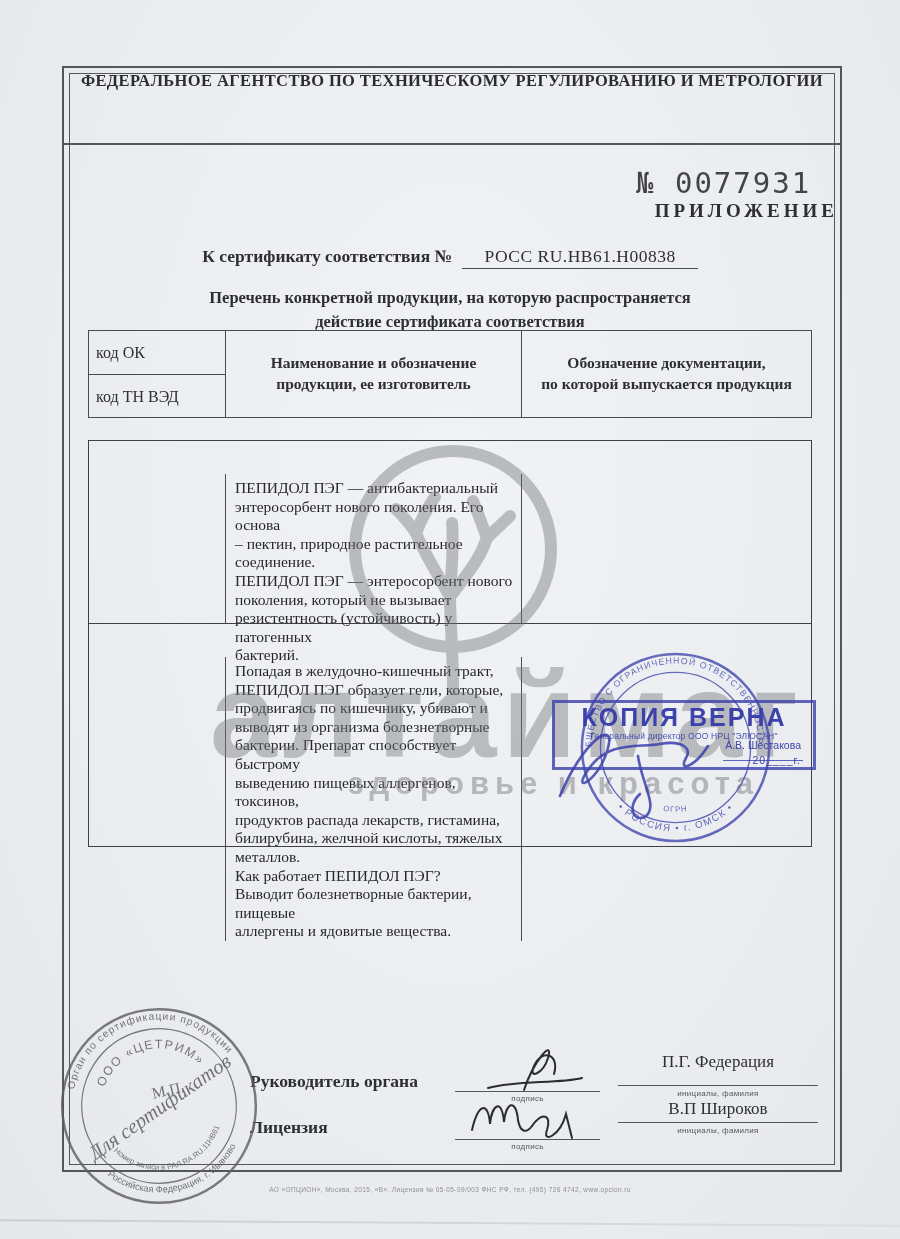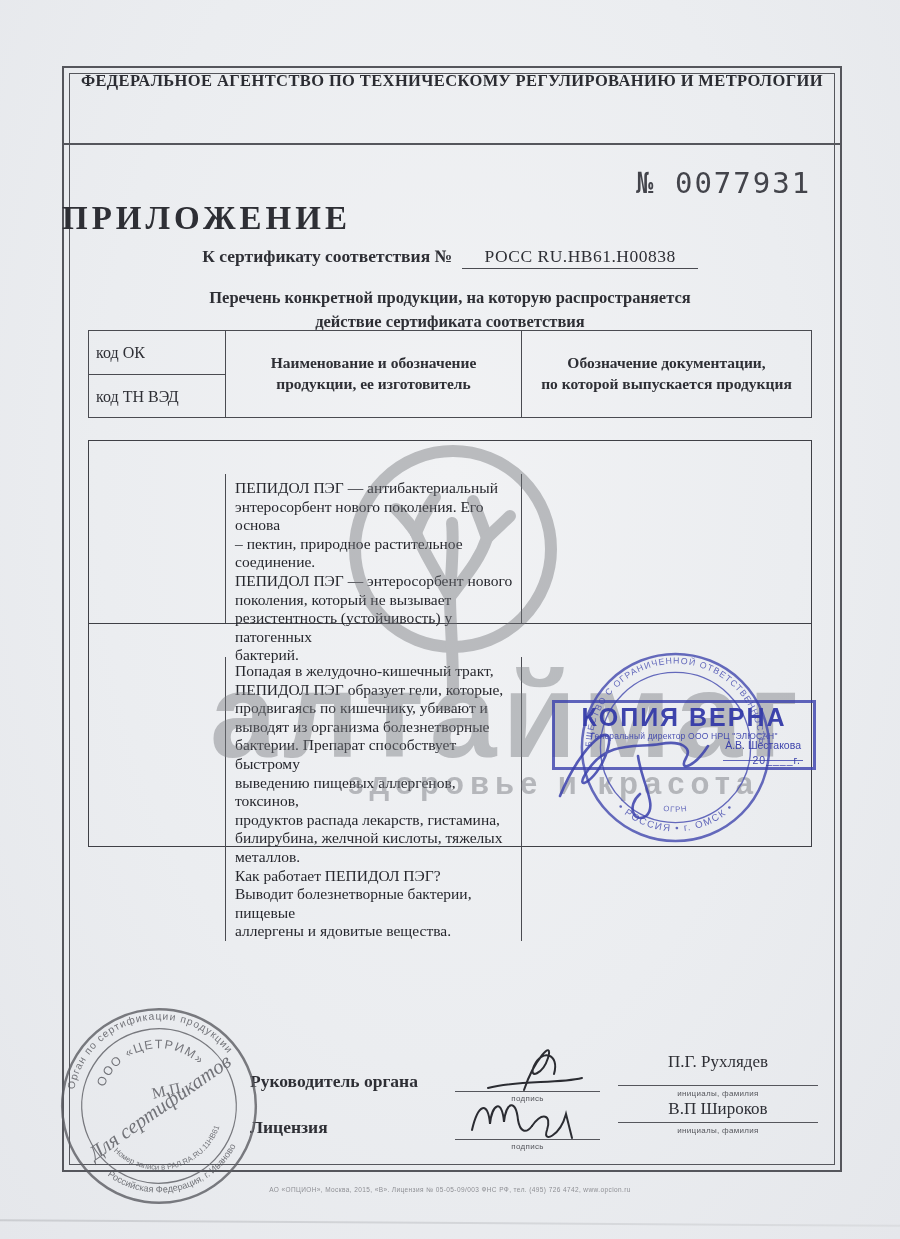--- a/index.html
+++ b/index.html
@@ -11,21 +11,21 @@
   .abs{position:absolute;}
   .preline{white-space:pre-line;}
   
   .frame-outer{left:62px;top:66px;width:776px;height:1102px;border:2px solid #55565c;z-index:2;}
   .frame-inner{left:5px;top:5px;right:5px;bottom:5px;border:1.5px solid #55565c;position:absolute;}
   .head-box{left:0;top:0;width:100%;height:74px;border-bottom:2px solid #55565c;box-sizing:border-box;text-align:center;}
   .sys-title{margin-top:14px;font-size:27px;font-weight:bold;letter-spacing:5px;word-spacing:12px;color:#2b2c32;}
   .agency-title{margin-top:3px;font-size:17px;font-weight:bold;letter-spacing:.4px;color:#2b2c32;transform:scaleX(.97);}
   .form-number{left:636px;top:166px;width:214px;font-family:"DejaVu Sans Mono", monospace;
     font-size:29px;color:#43444b;letter-spacing:2px;z-index:2;}
-  .annex-title{left:62px;top:200px;width:776px;text-align:left;font-size:33px;font-weight:bold;letter-spacing:4px;z-index:2;}
+  .annex-title{left:62px;top:200px;width:776px;text-align:right;font-size:19px;font-weight:bold;letter-spacing:4px;z-index:2;}
   .cert-line{left:62px;top:246px;width:776px;text-align:center;font-size:17.5px;font-weight:bold;z-index:2;}
   .cert-num{display:inline-block;font-weight:normal;font-size:17.5px;border-bottom:1.5px solid #4a4b51;
     padding:0 22px 1px 22px;margin-left:6px;letter-spacing:.5px;}
   .desc{left:62px;top:286px;width:776px;text-align:center;font-size:16.5px;font-weight:bold;line-height:1.45;z-index:2;}
   
   .thead{left:88px;top:330px;width:724px;height:88px;border:1.5px solid #4a4b51;box-sizing:border-box;display:flex;z-index:2;}
   .tbody{left:88px;top:440px;width:724px;height:407px;border:1.5px solid #3f4046;box-sizing:border-box;display:flex;flex-direction:column;z-index:2;}
   .col1{width:137px;box-sizing:border-box;border-right:1.5px solid #4a4b51;}
   .col2{width:296px;box-sizing:border-box;border-right:1.5px solid #4a4b51;}
   .col3{flex:1;box-sizing:border-box;}
@@ -202,21 +202,21 @@
 
 <div class="abs sig-label" style="top:1071px;">Руководитель органа</div>
 <svg class="abs sig-svg" style="left:458px;top:1032px;" width="140" height="62" viewBox="0 0 140 62">
   <g fill="none" stroke="#2b2c32" stroke-width="2" stroke-linecap="round">
     <path d="M66,58 C76,28 96,6 90,26 C85,42 70,48 76,34 C84,16 102,22 96,42"></path>
     <path d="M30,56 C58,48 100,52 124,46"></path>
   </g>
 </svg>
 <div class="abs sig-line" style="left:455px;top:1091px;width:145px;"></div>
 <div class="abs sig-caption" style="left:455px;top:1094px;width:145px;">подпись</div>
-<div class="abs sig-name" style="left:618px;top:1052px;width:200px;">П.Г. Рухлядев</div>
+<div class="abs sig-name" style="left:618px;top:1052px;width:200px;">П.Г. Федерация</div>
 <div class="abs sig-line" style="left:618px;top:1085px;width:200px;"></div>
 <div class="abs sig-caption" style="left:618px;top:1089px;width:200px;">инициалы, фамилия</div>
 
 <div class="abs sig-label" style="top:1117px;">Лицензия</div>
 <svg class="abs sig-svg" style="left:452px;top:1086px;" width="160" height="58" viewBox="0 0 160 58">
   <g fill="none" stroke="#2b2c32" stroke-width="2" stroke-linecap="round">
     <path d="M20,44 C26,18 36,14 38,38 C40,18 50,12 52,36 C54,16 64,12 66,34 C68,46 74,48 80,40"></path>
     <path d="M80,40 C90,26 100,28 95,44 C90,58 108,50 114,28 L120,52"></path>
   </g>
 </svg>

